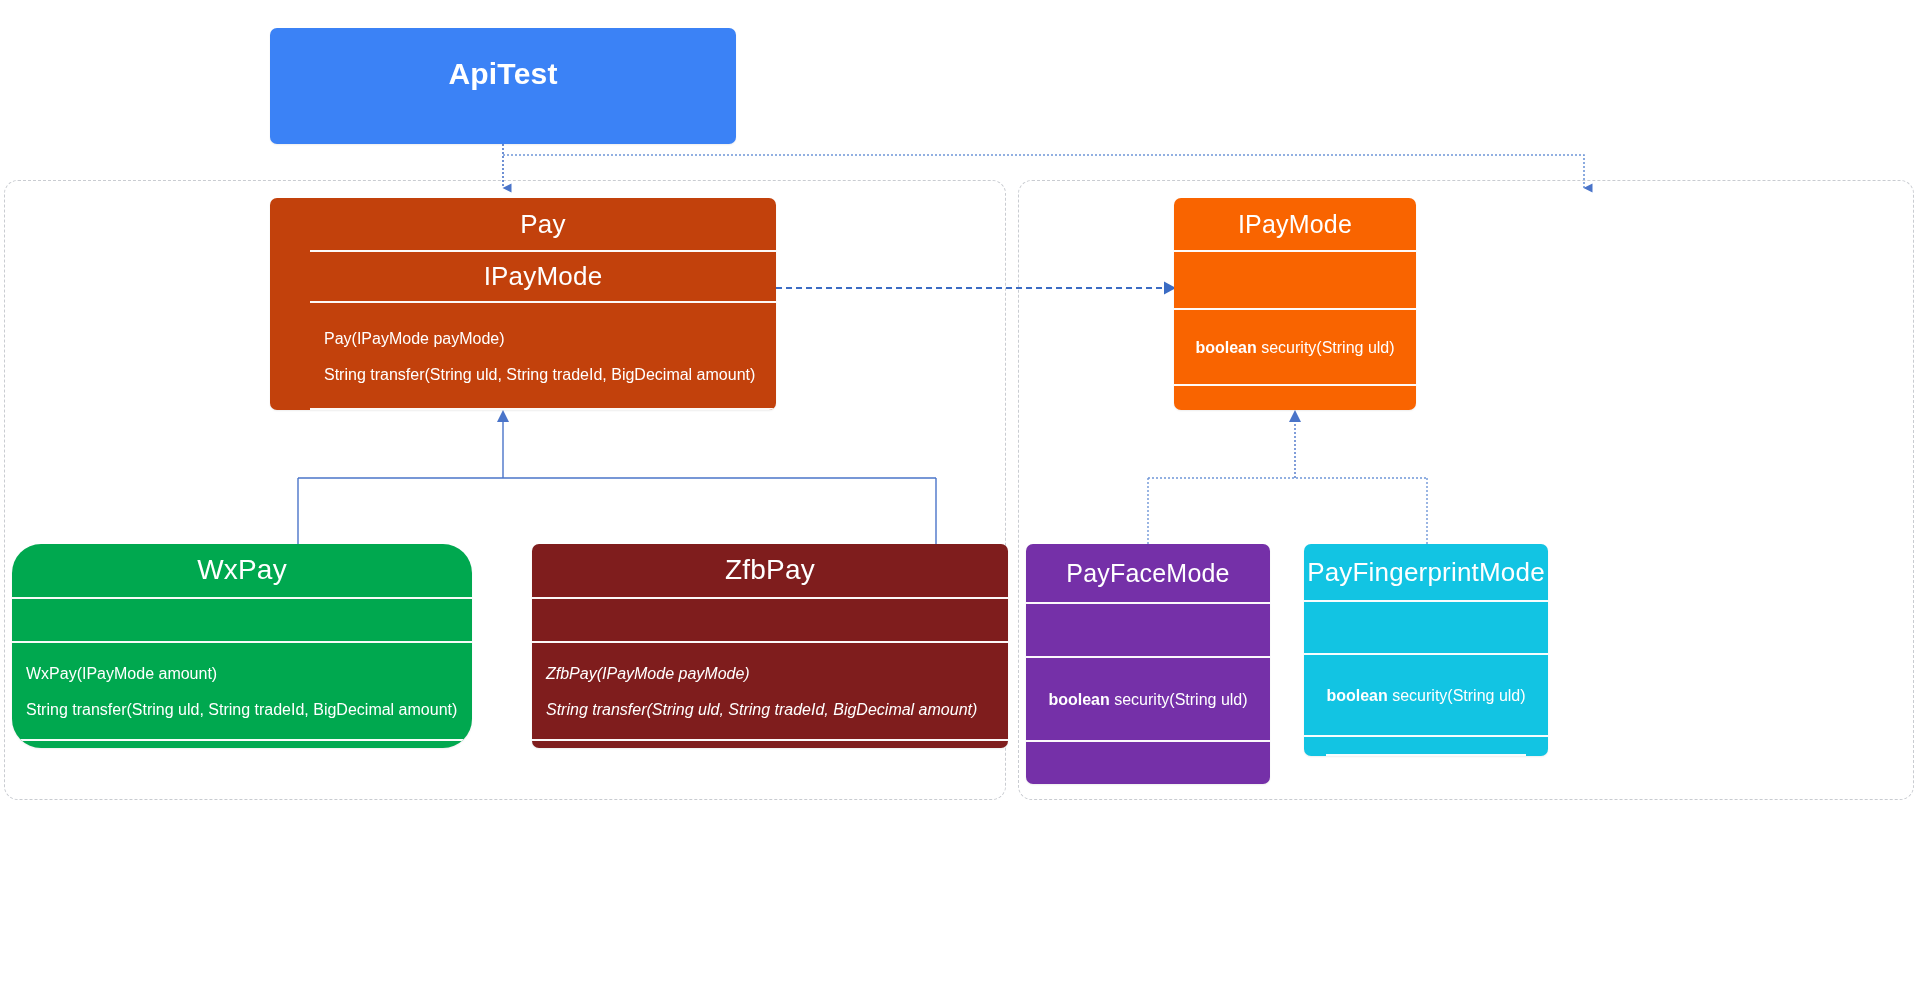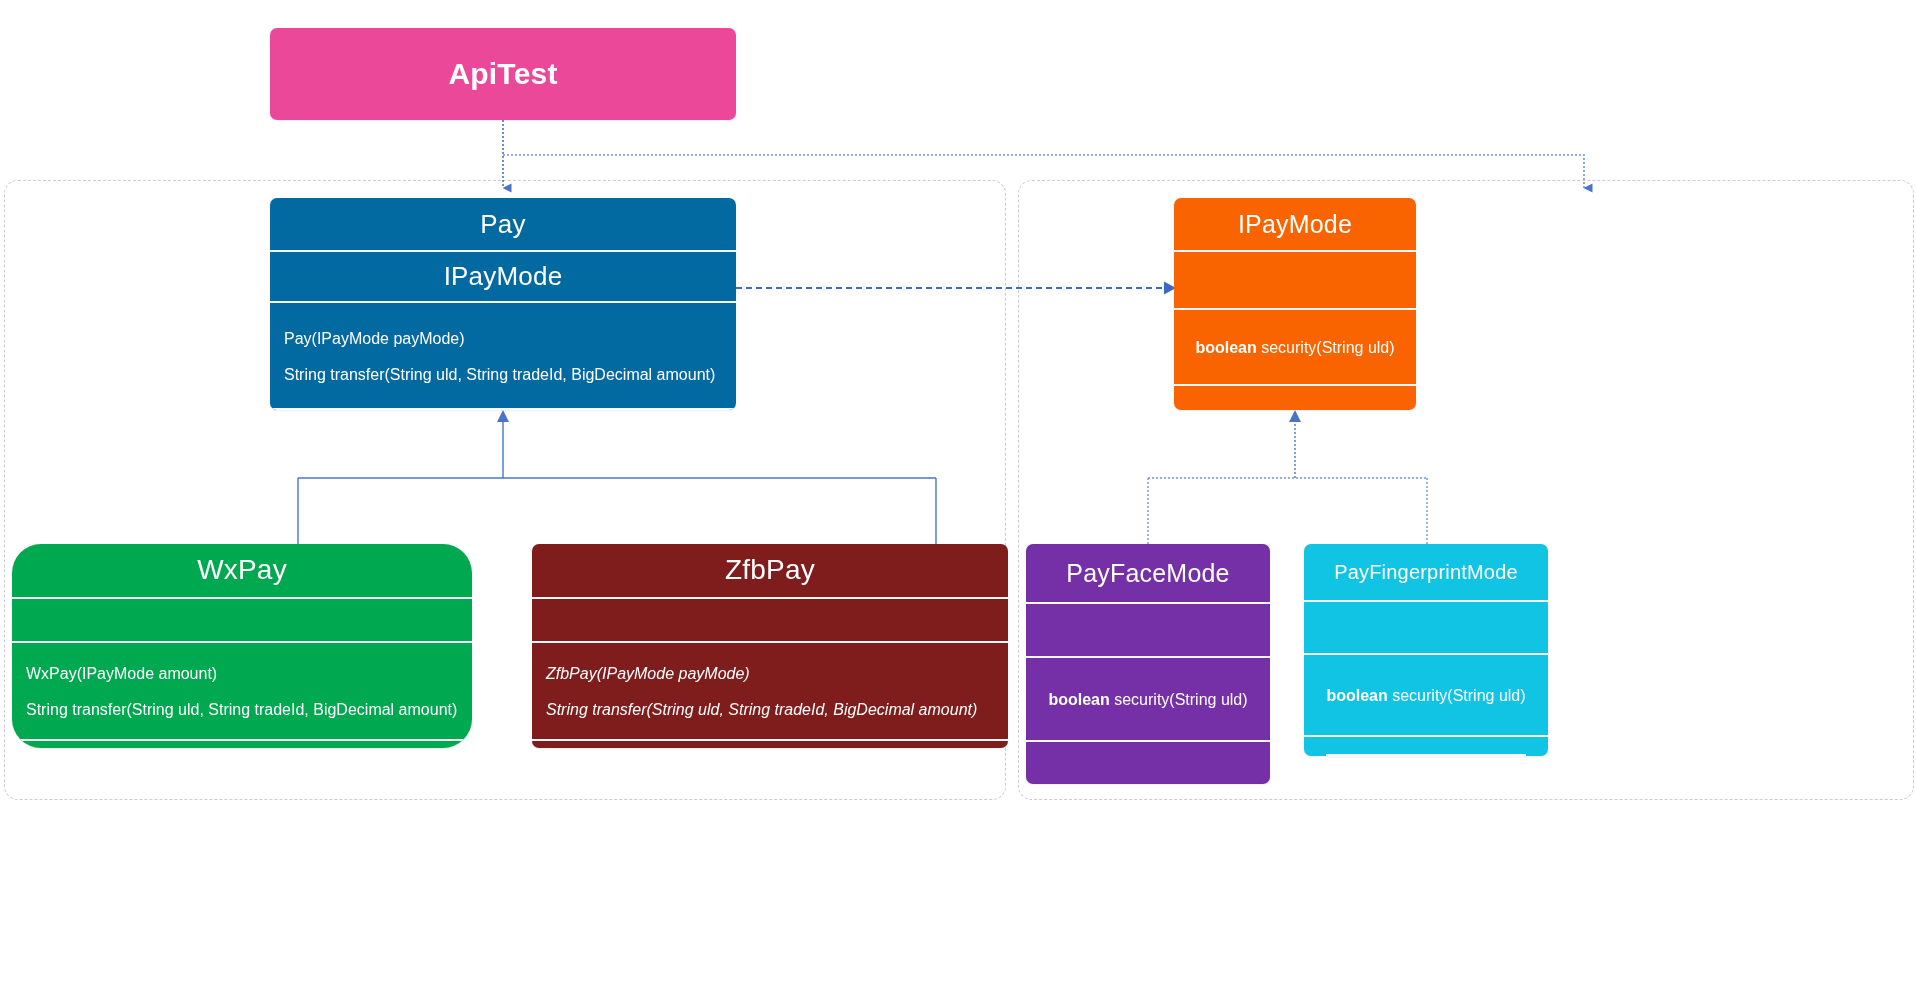--- a/index.html
+++ b/index.html
@@ -34,24 +34,24 @@
     display:flex;flex-direction:column;justify-content:center;
     gap:16px;padding:10px 12px 8px 12px;color:#ffffff;
   }
   .node .methods .m{
     font-size:16px;line-height:20px;white-space:nowrap;color:#ffffff;
   }
   .node .methods .m.center{text-align:center;}
   .node .methods .m b{font-weight:700;}
 
   
-  #apitest{left:270px;top:28px;width:466px;height:92px;background:#ec4899;}
+  #apitest{left:270px;top:28px;width:466px;height:116px;background:#3b82f6;}
   #apitest .title{height:92px;font-size:30px;font-weight:700;}
 
-  #pay{left:270px;top:198px;width:466px;height:212px;background:#0369a1;}
+  #pay{left:270px;top:198px;width:466px;height:212px;background:#c2410c;padding-left:40px;}
   #pay .title{height:58px;font-size:26px;}
   #pay .title.second{height:54px;font-size:26px;}
   #pay .methods{height:96px;padding-left:14px;}
 
   #ipaymode{left:1174px;top:198px;width:242px;height:212px;background:#F96400;}
   #ipaymode .title{height:58px;font-size:25px;}
   #ipaymode .c-empty{height:62px;}
   #ipaymode .methods{height:62px;align-items:center;}
   #ipaymode .c-tail{height:26px;}
 
@@ -67,21 +67,21 @@
   #zfbpay .methods{height:86px;padding-left:14px;font-style:italic;}
   #zfbpay .c-tail{height:8px;}
 
   #payface{left:1026px;top:544px;width:244px;height:240px;background:#7530A8;}
   #payface .title{height:58px;font-size:25px;}
   #payface .c-empty{height:52px;}
   #payface .methods{height:64px;align-items:center;}
   #payface .c-tail{height:32px;}
 
   #payfinger{left:1304px;top:544px;width:244px;height:212px;background:#12C4E3;}
-  #payfinger .title{height:58px;font-size:20px;}
+  #payfinger .title{height:58px;font-size:26px;}
   #payfinger .c-empty{height:52px;}
   #payfinger .methods{height:64px;align-items:center;}
   #payfinger .c-tail{height:18px;}
 </style>
 </head>
 <body>
 
 <div id="stage">
 
   <div class="pkg" id="pkg-left" style="left:4px;top:180px;width:1000px;height:618px;"></div>

